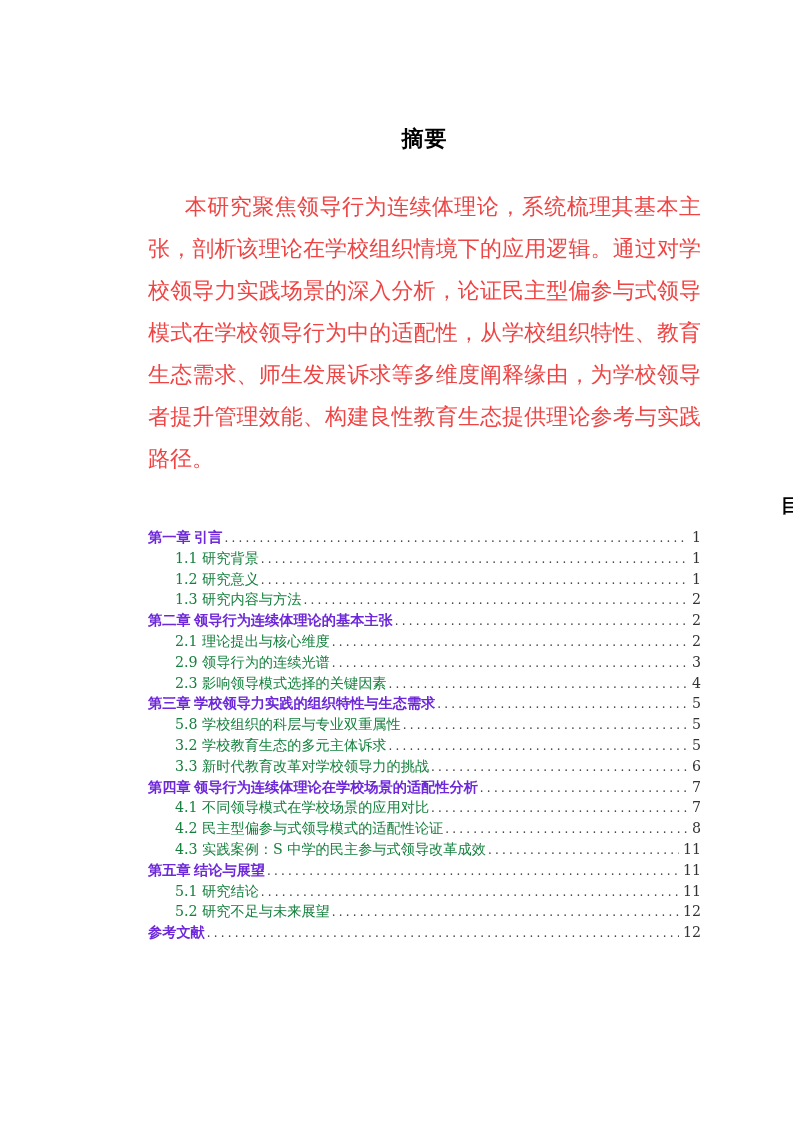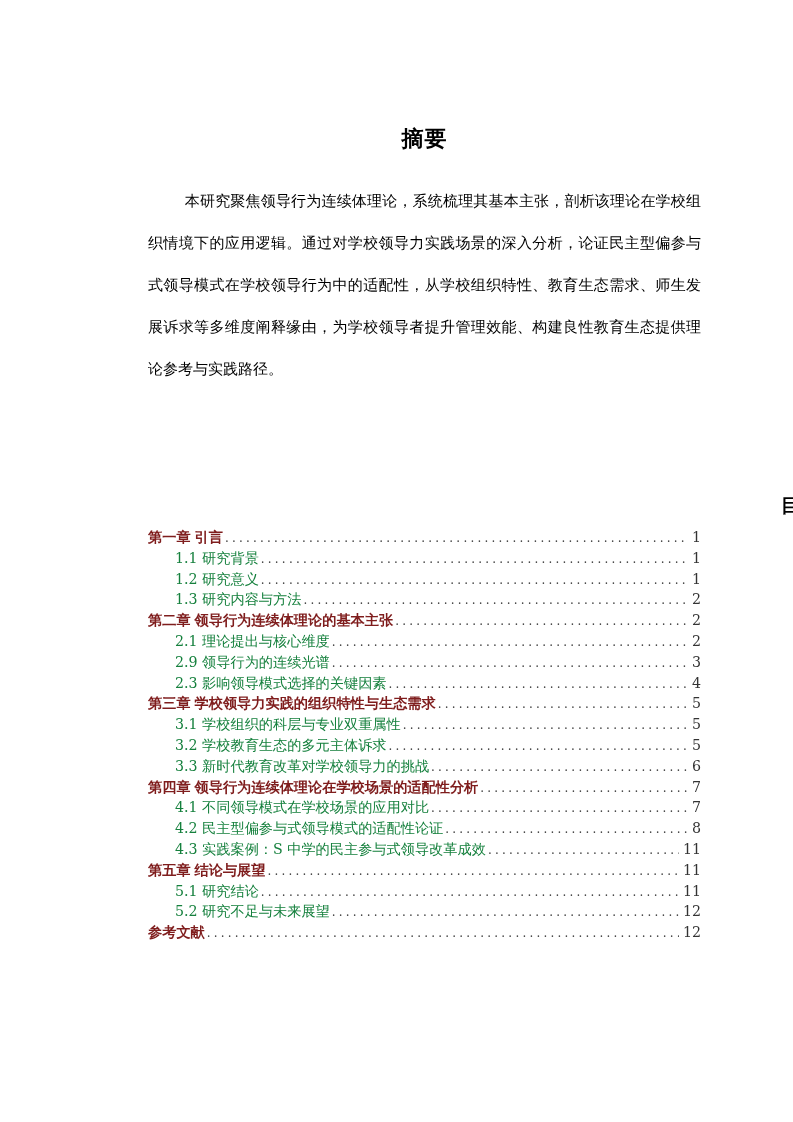--- a/index.html
+++ b/index.html
@@ -30,27 +30,27 @@
       font-family: "DejaVu Sans", "Liberation Sans", sans-serif;
       font-weight: bold;
       font-size: 22px;
       line-height: 30px;
       color: #000;
       letter-spacing: 1px;
     }
     .abstract-body {
       position: absolute;
       left: 120px;
-      top: 180px;
+      top: 186px;
       width: 553px;
-      font-size: 15px;
+      font-size: 22px;
       line-height: 42px;
       text-align: justify;
       text-indent: 36.8px;
-      color: #000000;
+      color: #ef4444;
       margin: 0;
     }
     .toc-title {
       position: absolute;
       left: 0; right: 0;
       top: 492px;
       text-align: right;
       font-family: "DejaVu Sans", "Liberation Sans", sans-serif;
       font-weight: bold;
       font-size: 19px;
@@ -71,23 +71,23 @@
       display: flex;
       align-items: baseline;
       height: 20.8px;
       line-height: 20.8px;
       font-size: 14.2px;
       white-space: nowrap;
       overflow: hidden;
       cursor: pointer;
     }
     .toc-row.chapter .toc-label {
-      font-family: Liberation Sans, sans-serif;
+      font-family: Liberation Serif, serif;
       font-weight: bold;
-      color: #7f1d1d;
+      color: #6d28d9;
     }
     .toc-row.section .toc-label {
       padding-left: 27px;
       color: #15803d;
     }
     .toc-label {
       flex: 0 0 auto;
     }
     .toc-dots {
       flex: 1 1 auto;
@@ -157,21 +157,21 @@
       <span class="toc-label">2.3 影响领导模式选择的关键因素</span>
       <span class="toc-dots"></span>
       <span class="toc-page">4</span>
     </li>
     <li class="toc-row chapter">
       <span class="toc-label">第三章  学校领导力实践的组织特性与生态需求</span>
       <span class="toc-dots"></span>
       <span class="toc-page">5</span>
     </li>
     <li class="toc-row section">
-      <span class="toc-label">3.1  学校组织的科层与专业双重属性</span>
+      <span class="toc-label">5.8  学校组织的科层与专业双重属性</span>
       <span class="toc-dots"></span>
       <span class="toc-page">5</span>
     </li>
     <li class="toc-row section">
       <span class="toc-label">3.2  学校教育生态的多元主体诉求</span>
       <span class="toc-dots"></span>
       <span class="toc-page">5</span>
     </li>
     <li class="toc-row section">
       <span class="toc-label">3.3  新时代教育改革对学校领导力的挑战</span>

